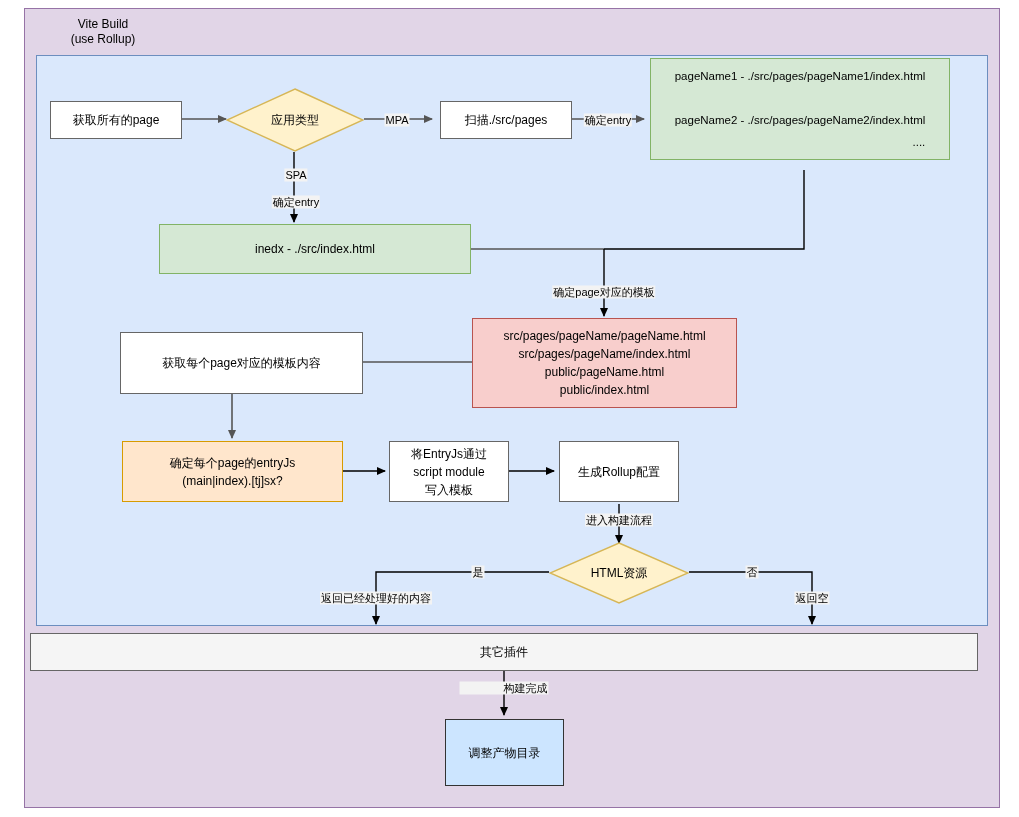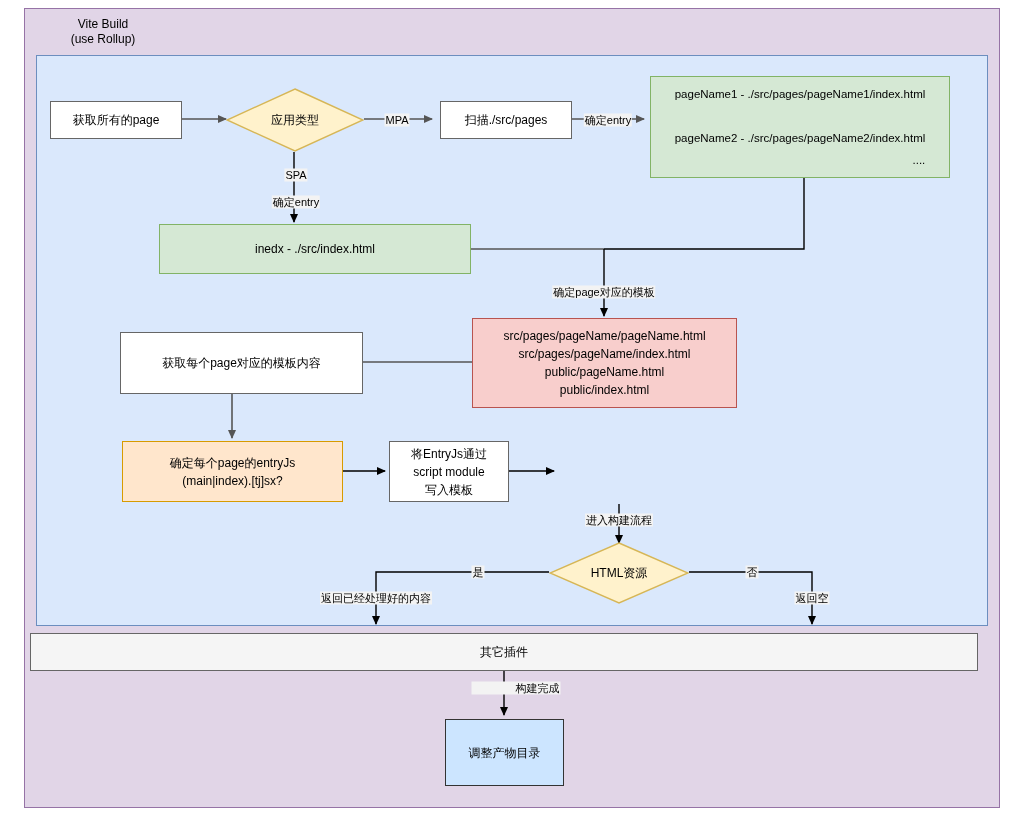--- a/index.html
+++ b/index.html
@@ -171,41 +171,42 @@
 
   <div class="diamond" style="left:226px; top:88px; width:138px; height:64px;">
     <svg width="138" height="64" viewBox="0 0 138 64">
       <polygon points="69,1 137,32 69,63 1,32" fill="#fff2cc" stroke="#d6b656" stroke-width="1.4"></polygon>
     </svg>
     <span>应用类型</span>
   </div>
 
   <div class="node node-white" style="left:440px; top:101px; width:132px; height:38px;">扫描./src/pages</div>
 
-  <div class="node node-green mono-ish" style="left:650px; top:76px; width:300px; height:102px; line-height:22px;text-align:right;">pageName1 - ./src/pages/pageName1/index.html
+  <div class="node node-green mono-ish" style="left:650px; top:58px; width:300px; height:102px; line-height:22px;text-align:right;">pageName1 - ./src/pages/pageName1/index.html
 
 pageName2 - ./src/pages/pageName2/index.html
 ....</div>
 
   <div class="node node-green" style="left:159px; top:224px; width:312px; height:50px;">inedx - ./src/index.html</div>
 
   <div class="node node-red" style="left:472px; top:318px; width:265px; height:90px; line-height:18px;">src/pages/pageName/pageName.html
 src/pages/pageName/index.html
 public/pageName.html
 public/index.html</div>
 
   <div class="node node-white" style="left:120px; top:332px; width:243px; height:62px;">获取每个page对应的模板内容</div>
 
   <div class="node node-orange" style="left:122px; top:441px; width:221px; height:61px; line-height:18px;">确定每个page的entryJs
 (main|index).[tj]sx?</div>
 
   <div class="node node-white" style="left:389px; top:441px; width:120px; height:61px; line-height:18px;">将EntryJs通过
 script module
 写入模板</div>
 
+  <div class="node node-white" style="left:559px; top:441px; width:120px; height:61px;">生成Rollup配置</div>
 
   <div class="diamond" style="left:549px; top:542px; width:140px; height:62px;">
     <svg width="140" height="62" viewBox="0 0 140 62">
       <polygon points="70,1 139,31 70,61 1,31" fill="#fff2cc" stroke="#d6b656" stroke-width="1.4"></polygon>
     </svg>
     <span>HTML资源</span>
   </div>
 
   <div class="node node-gray" style="left:30px; top:633px; width:948px; height:38px;">其它插件</div>
 
@@ -224,15 +225,15 @@
   <div class="edge-label" style="left:619px; top:520px;">进入构建流程</div>
 
   <div class="edge-label" style="left:478px; top:572px;">是</div>
 
   <div class="edge-label" style="left:752px; top:572px;">否</div>
 
   <div class="edge-label" style="left:376px; top:598px;">返回已经处理好的内容</div>
 
   <div class="edge-label" style="left:812px; top:598px;">返回空</div>
 
-  <div class="edge-label" style="left:516px; top:688px;padding-left:44px;">构建完成</div>
+  <div class="edge-label" style="left:504px; top:688px;padding-left:44px;">构建完成</div>
 
 </div>
 
 </body></html>

